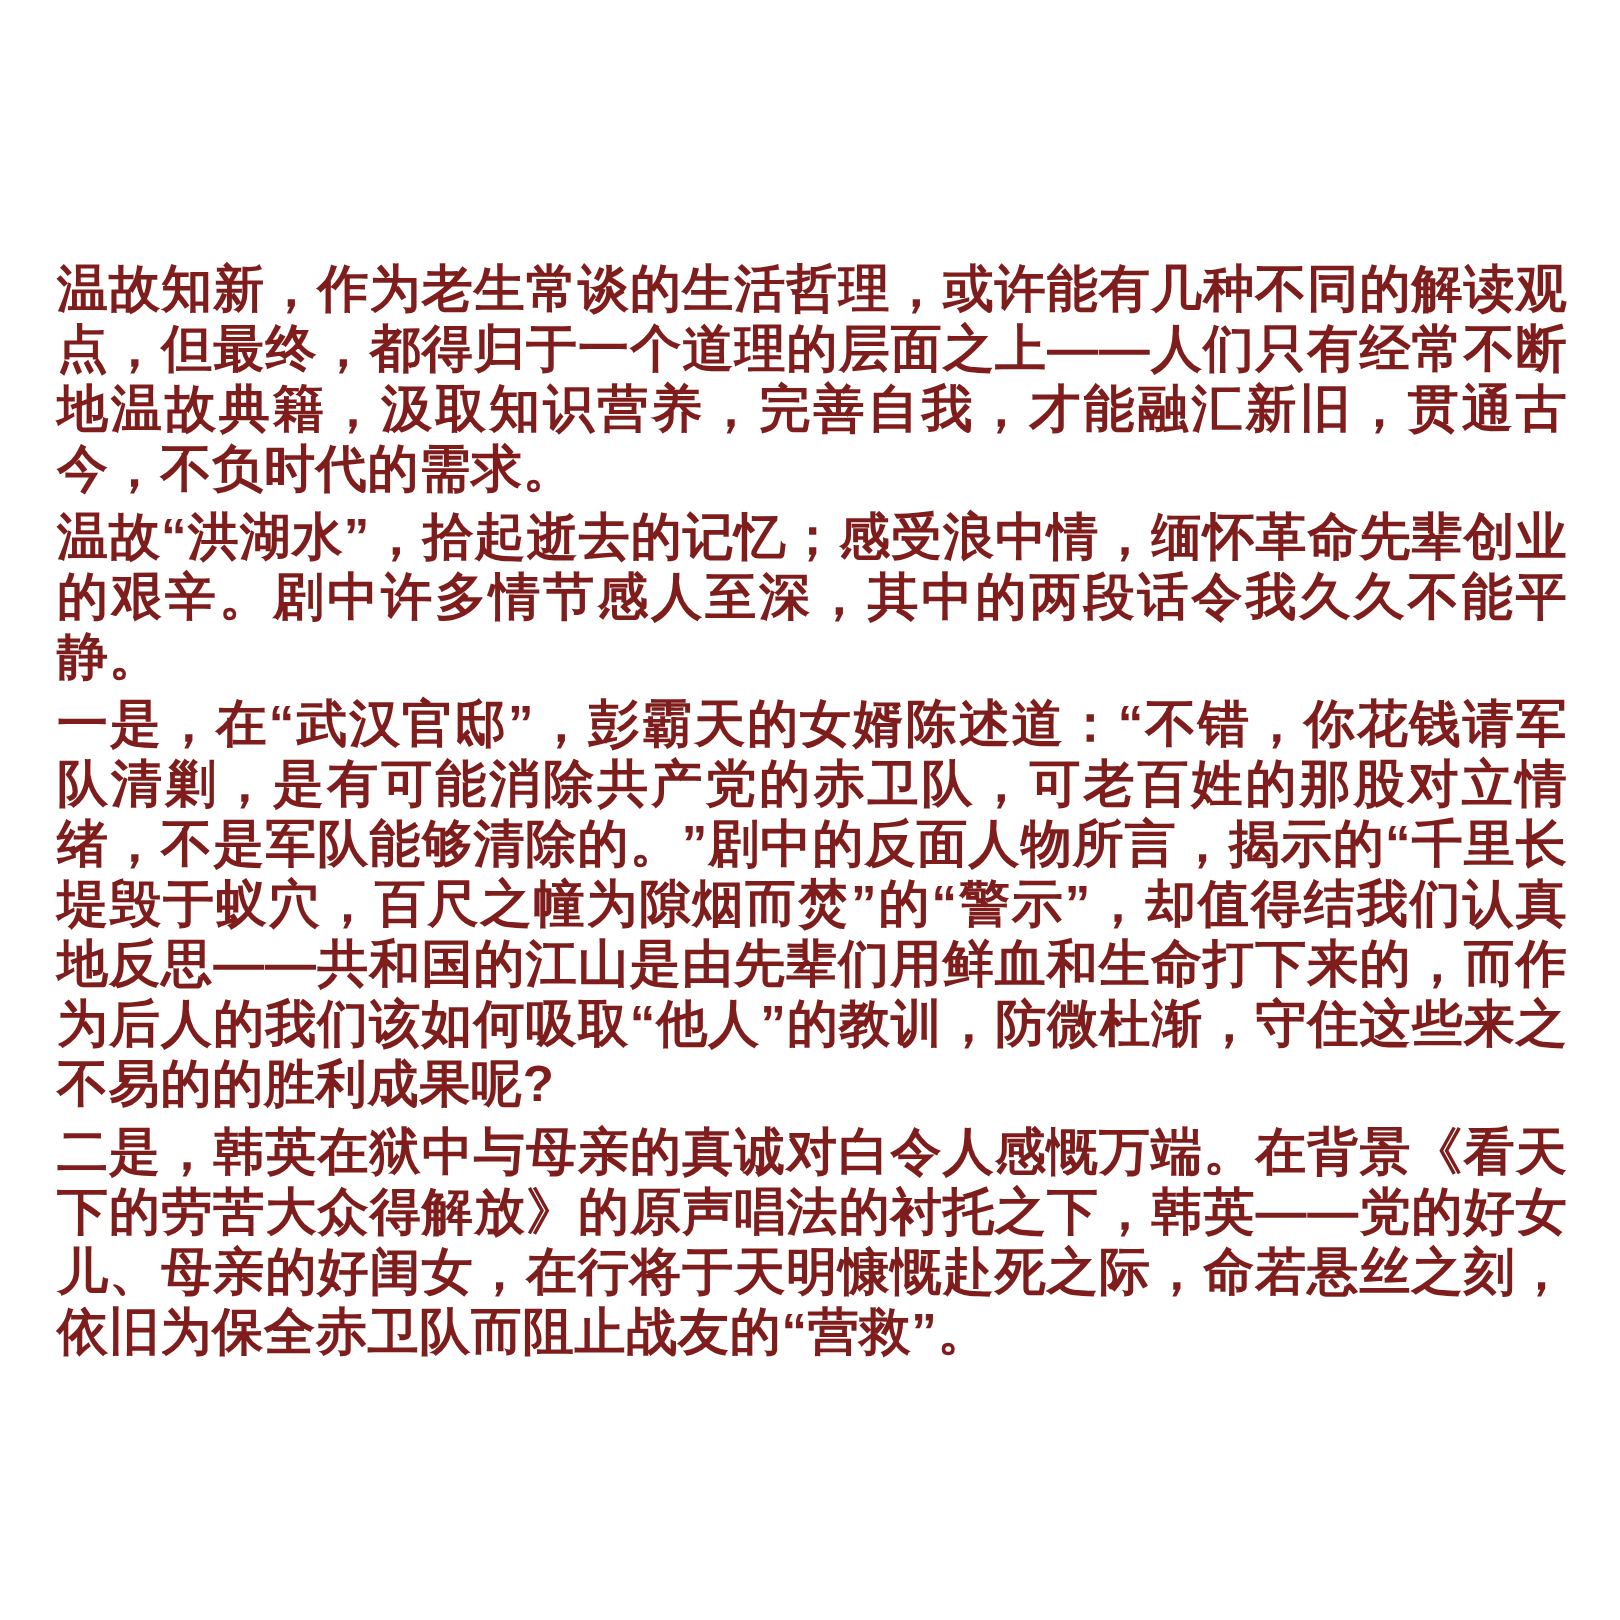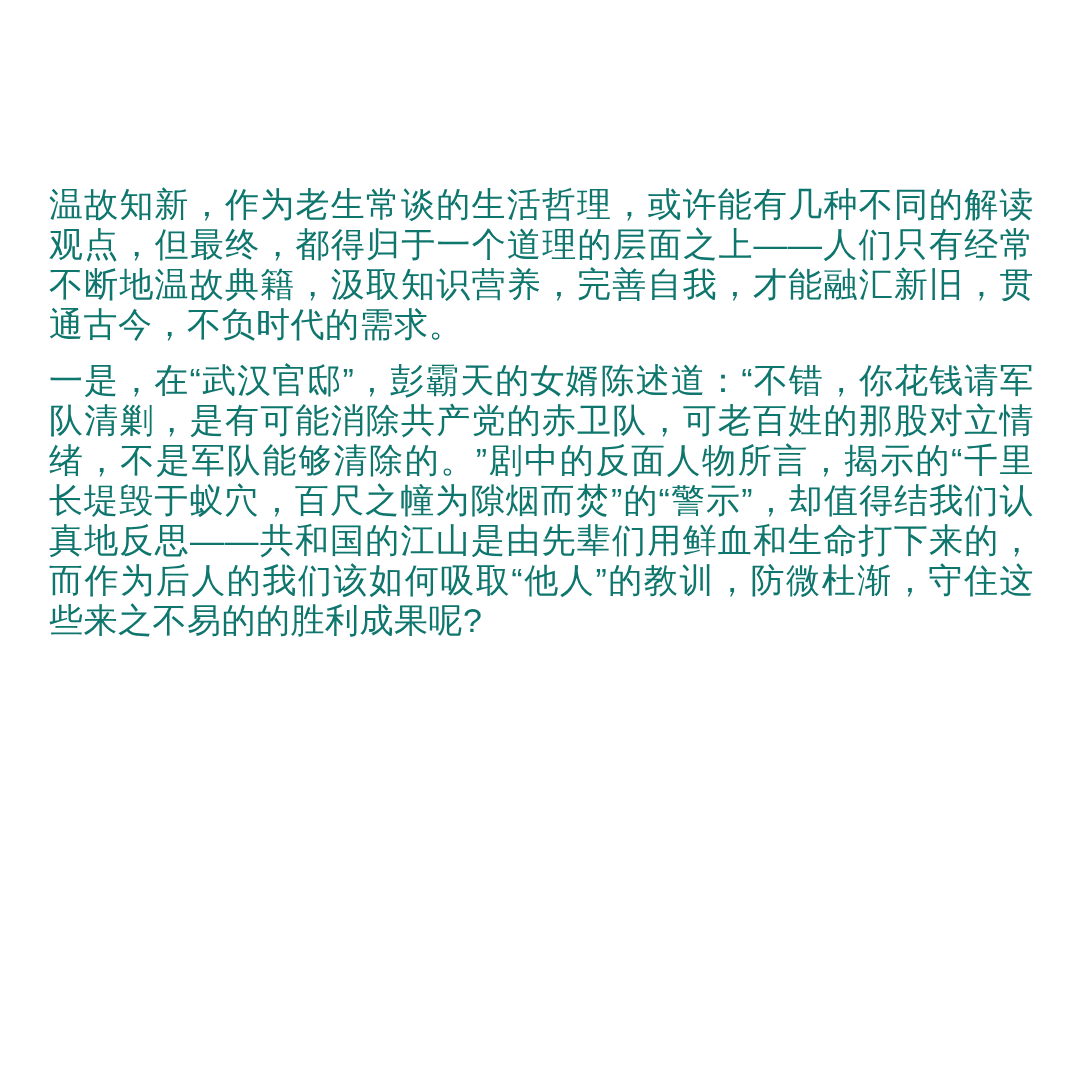--- a/index.html
+++ b/index.html
@@ -17,32 +17,34 @@
     box-sizing: border-box;
     width: 1080px;
     height: 1080px;
     background: #ffffff;
     padding: 168px 30px 0 33px;
   }
   .text-block {
     width: 1017px;
   }
   .text-block p {
-    margin: 16px;
+    margin: 5px;
     padding: 0;
     font-size: 34px;
     line-height: 40px;
-    font-weight: 400;
-    color: #0f766e;
+    font-weight: 700;
+    color: #7f1d1d;
     text-align: justify;
     letter-spacing: 0.5px;
     word-break: break-all;
   }
 </style>
 </head>
 <body>
 
 <div class="page">
   <div class="text-block">
     <p>温故知新，作为老生常谈的生活哲理，或许能有几种不同的解读观点，但最终，都得归于一个道理的层面之上——人们只有经常不断地温故典籍，汲取知识营养，完善自我，才能融汇新旧，贯通古今，不负时代的需求。</p>
+    <p>温故“洪湖水”，拾起逝去的记忆；感受浪中情，缅怀革命先辈创业的艰辛。剧中许多情节感人至深，其中的两段话令我久久不能平静。</p>
     <p>一是，在“武汉官邸”，彭霸天的女婿陈述道：“不错，你花钱请军队清剿，是有可能消除共产党的赤卫队，可老百姓的那股对立情绪，不是军队能够清除的。”剧中的反面人物所言，揭示的“千里长堤毁于蚁穴，百尺之幢为隙烟而焚”的“警示”，却值得结我们认真地反思——共和国的江山是由先辈们用鲜血和生命打下来的，而作为后人的我们该如何吸取“他人”的教训，防微杜渐，守住这些来之不易的的胜利成果呢?</p>
+    <p>二是，韩英在狱中与母亲的真诚对白令人感慨万端。在背景《看天下的劳苦大众得解放》的原声唱法的衬托之下，韩英——党的好女儿、母亲的好闺女，在行将于天明慷慨赴死之际，命若悬丝之刻，依旧为保全赤卫队而阻止战友的“营救”。</p>
   </div>
 </div>
 
 </body></html>

